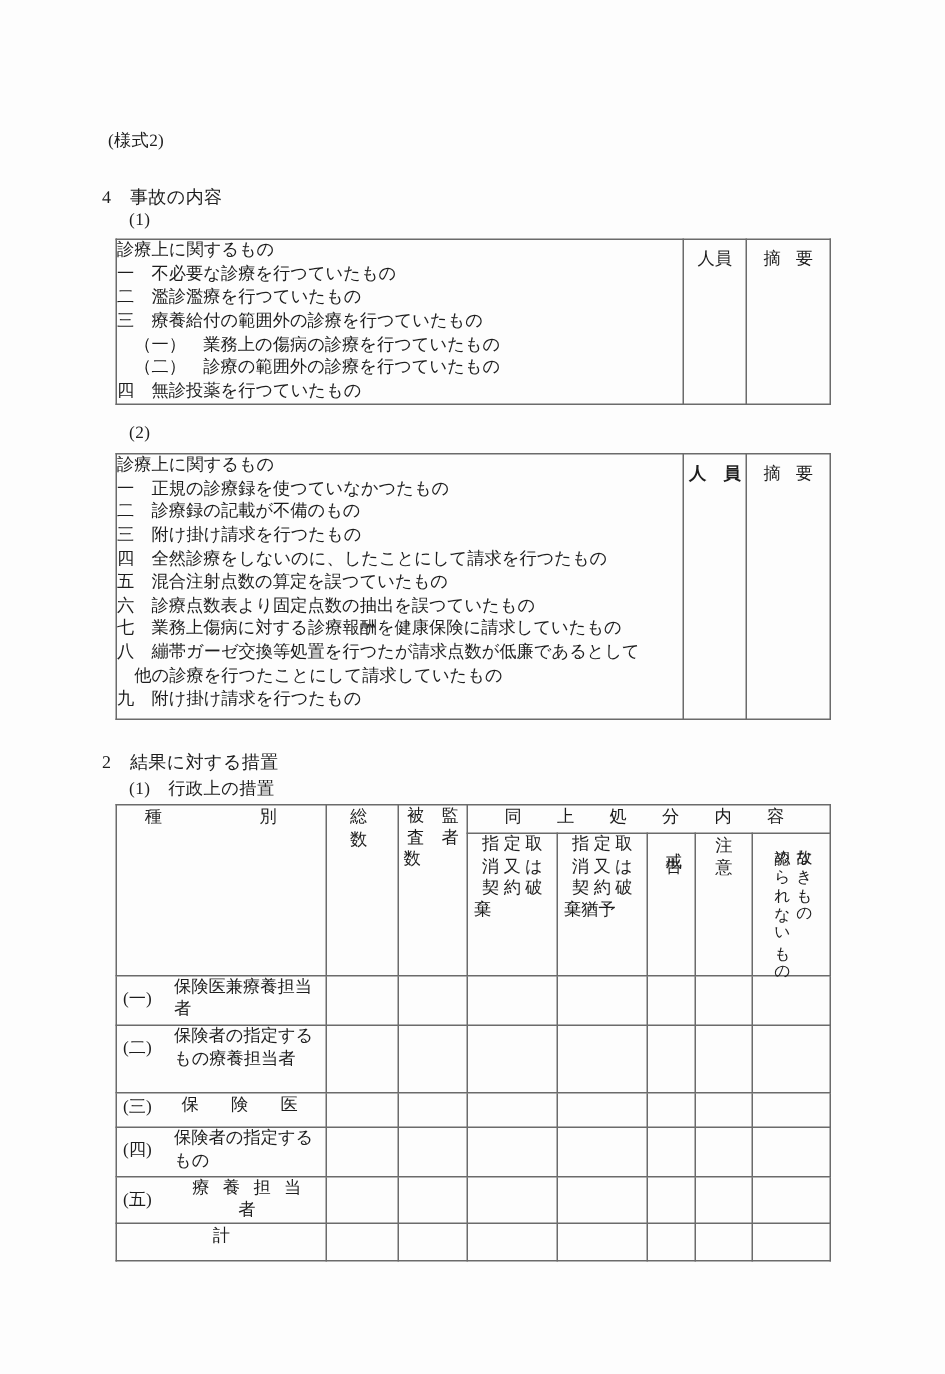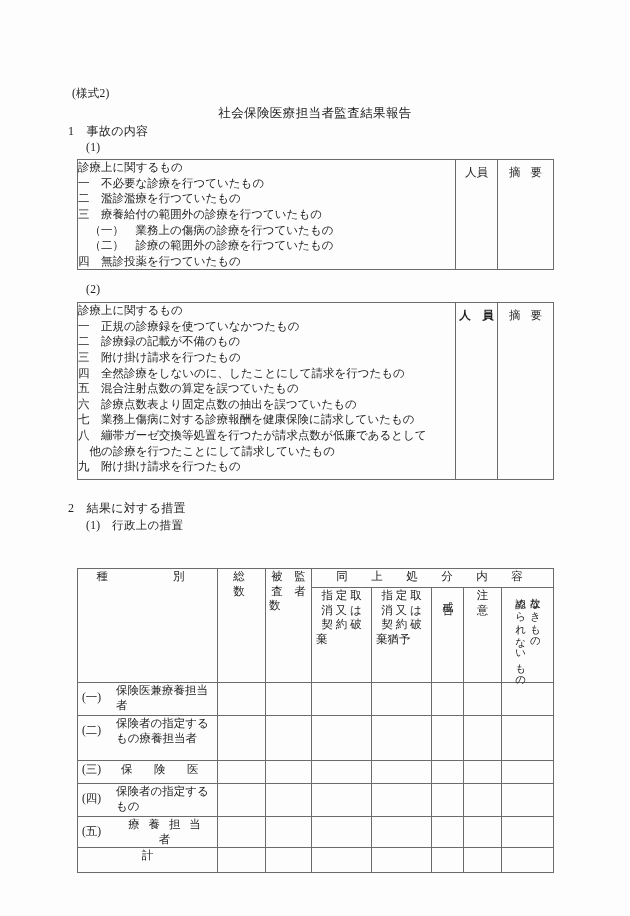--- a/index.html
+++ b/index.html
@@ -71,21 +71,21 @@
   .incident-list .row {
     white-space: pre;
   }
   .colhead {
     text-align: center;
     vertical-align: middle;
     font-size: 11.5px;
   }
 
   
-  .m-table { font-size: 11px; margin-top: 32px; }
+  .m-table { font-size: 11px; }
   .m-table td { vertical-align: middle; }
   .grouphead {
     text-align: center;
     vertical-align: middle;
     letter-spacing: 6px;
     padding-left: 6px;
     font-size: 11.5px;
   }
   .vcell {
     text-align: center;
@@ -165,23 +165,22 @@
     padding-left: 28px;
   }
   .blank { }
 </style>
 </head>
 <body>
 
 <div class="page">
 
   <div class="form-code">(様式2)</div>
-  <div class="doc-title">社会保険医療担当者監査結果報告</div>
-
-  <div class="section-head" style="left:68px; top:123px;">1　事故の内容</div>
+
+  <div class="section-head" style="left:68px; top:123px;">4　事故の内容</div>
   <div class="sub-head" style="left:86px; top:141px;">(1)</div>
 
   <table class="form" style="left:77px; top:159px; width:476px;">
     <colgroup>
       <col style="width:378px;">
       <col style="width:42px;">
       <col style="width:56px;">
     </colgroup>
     <tbody>
         <tr>

